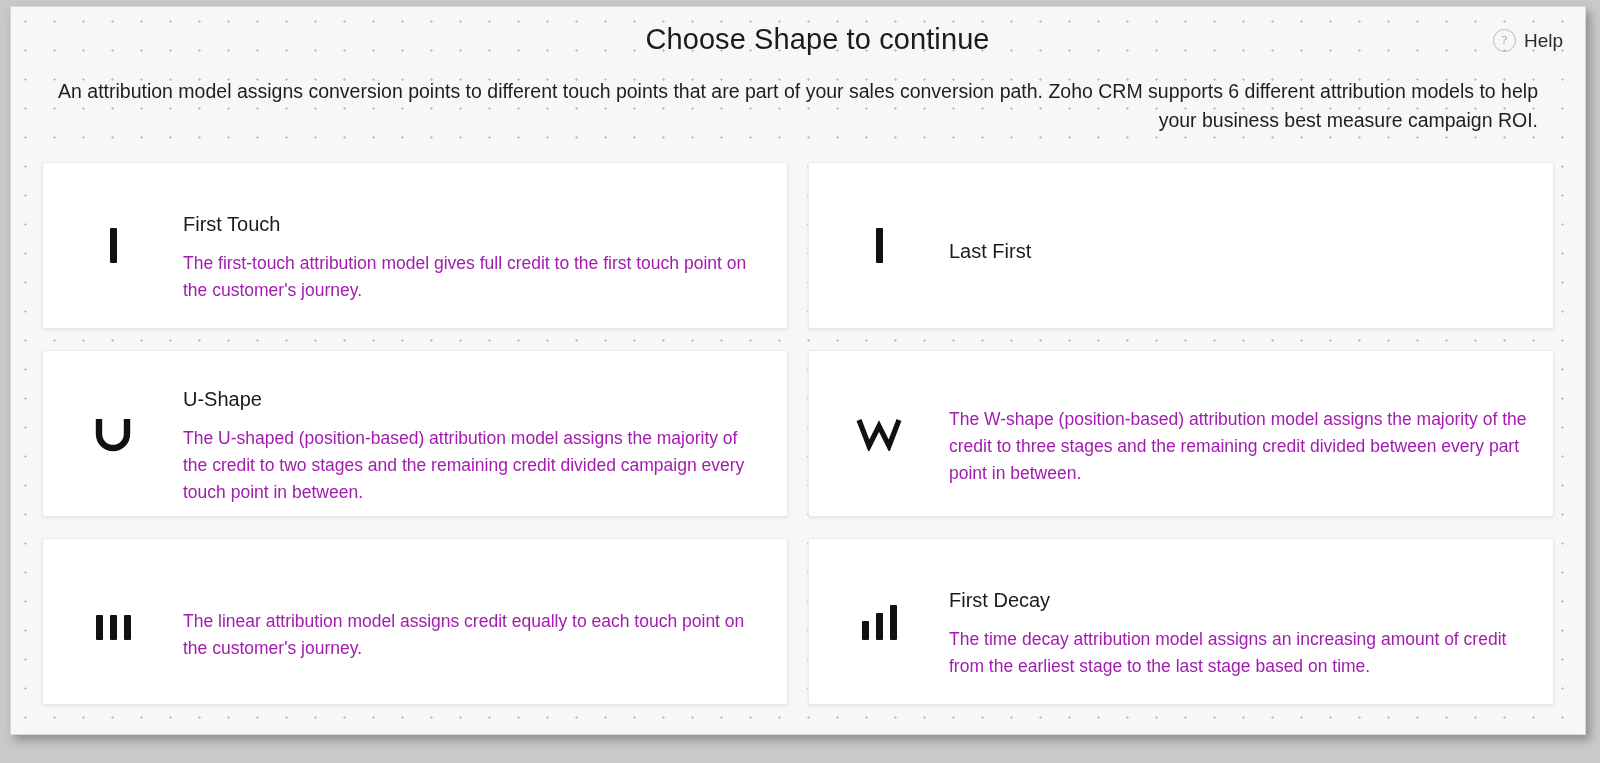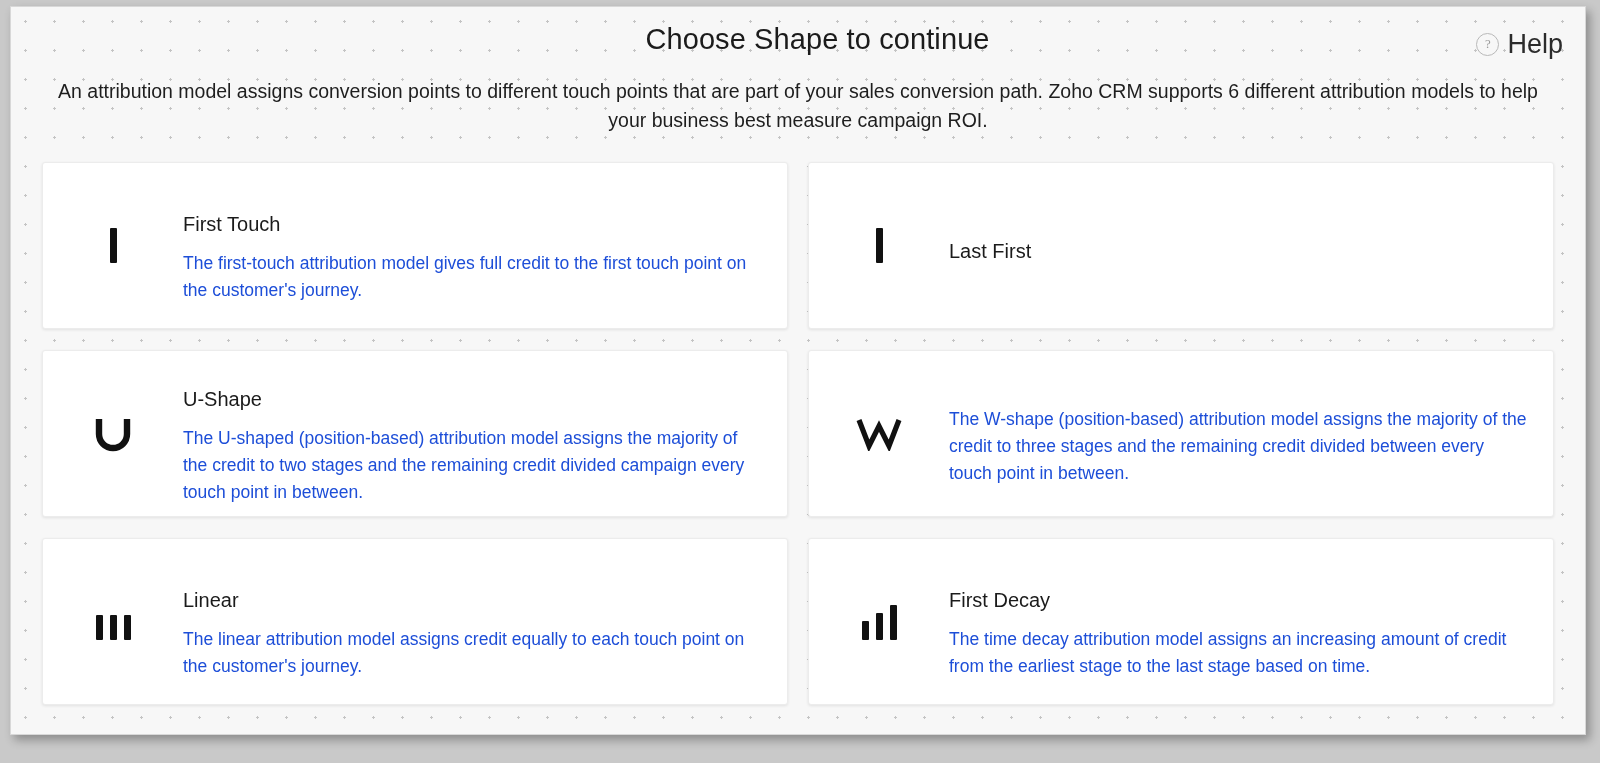--- a/index.html
+++ b/index.html
@@ -57,29 +57,29 @@
     height: 21px;
     border-radius: 50%;
     border: 1.4px solid #b9b9b9;
     color: #9a9a9a;
     font-size: 13px;
     line-height: 19px;
     text-align: center;
     font-family: "Liberation Serif", serif;
   }
   .help-label {
-    font-size: 27px;
+    font-size: 19px;
     color: #2b2b2b;
   }
 
   
   .intro {
     margin: 4px auto 0 auto;
     width: 1480px;
-    text-align: center;
+    text-align: right;
     font-size: 19.5px;
     line-height: 29px;
     color: #1e1e1e;
   }
 
   
   .card-grid {
     margin: 27px auto 0 auto;
     width: 1512px;
     display: grid;
@@ -116,21 +116,21 @@
   }
   .card-title {
     font-size: 20px;
     font-weight: 400;
     color: #1b1b1b;
     margin: 0 0 14px 0;
   }
   .card-desc {
     font-size: 17.5px;
     line-height: 27px;
-    color: #1d4ed8;
+    color: #a21caf;
     margin: 0;
     max-width: 580px;
   }
 
   
   .glyph-bars {
     display: flex;
     align-items: flex-end;
     gap: 7px;
     height: 36px;
@@ -191,34 +191,33 @@
       </div>
     </div>
 
     <div class="card h-tall">
       <div class="card-icon">
         <svg width="48" height="34" viewBox="0 0 48 34" aria-hidden="true">
           <path d="M4 3 L14 29 L24 9 L34 29 L44 3" fill="none" stroke="#111111" stroke-width="5.2" stroke-linecap="butt" stroke-linejoin="miter"></path>
         </svg>
       </div>
       <div class="card-body">
-        <div class="card-desc">The W-shape (position-based) attribution model assigns the majority of the credit to three stages and the remaining credit divided between every touch point in between.</div>
+        <div class="card-desc">The W-shape (position-based) attribution model assigns the majority of the credit to three stages and the remaining credit divided between every part point in between.</div>
       </div>
     </div>
 
     <div class="card h-short">
       <div class="card-icon">
         <span class="glyph-bars">
           <i style="height:25px"></i>
             <i style="height:25px"></i>
             <i style="height:25px"></i>
         </span>
       </div>
       <div class="card-body">
-        <div class="card-title">Linear</div>
         <div class="card-desc">The linear attribution model assigns credit equally to each touch point on the customer's journey.</div>
       </div>
     </div>
 
     <div class="card h-short">
       <div class="card-icon">
         <span class="glyph-bars">
           <i style="height:19px"></i>
             <i style="height:27px"></i>
             <i style="height:35px"></i>

